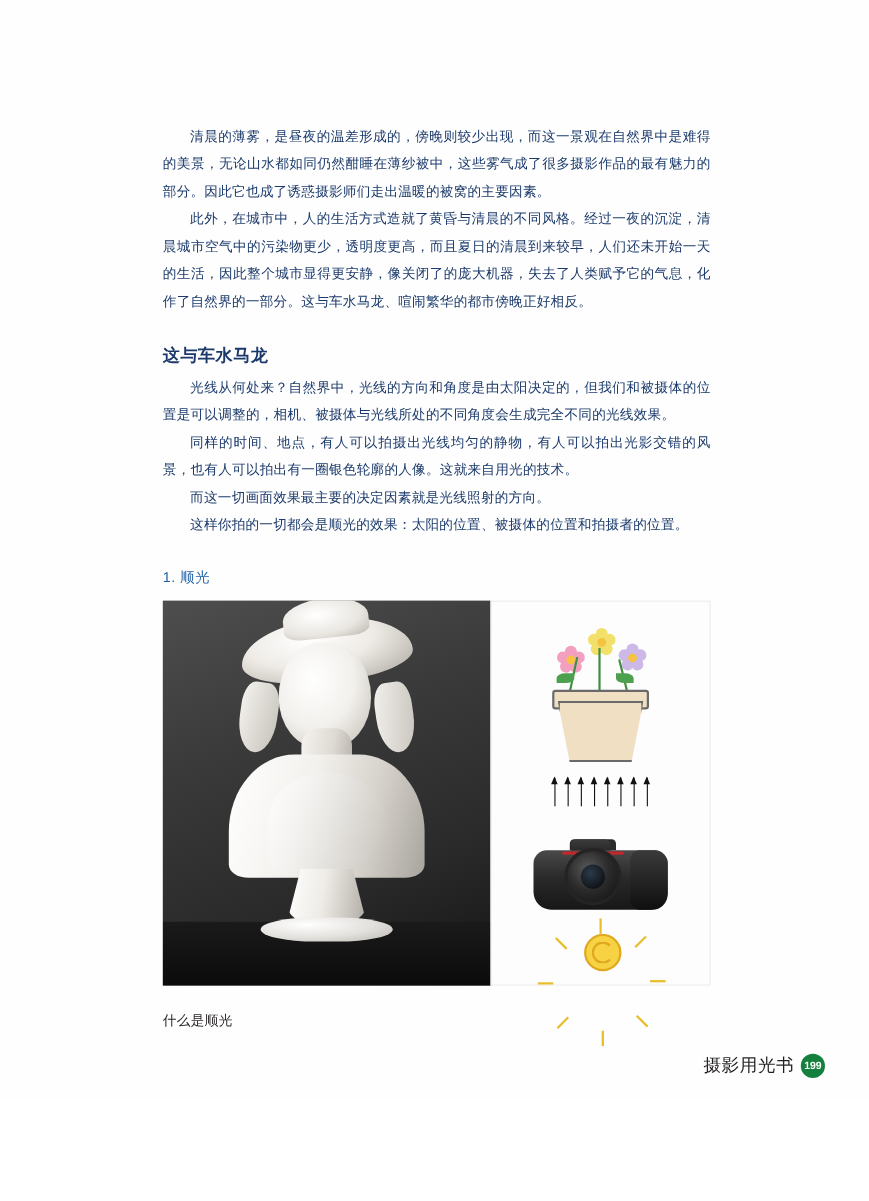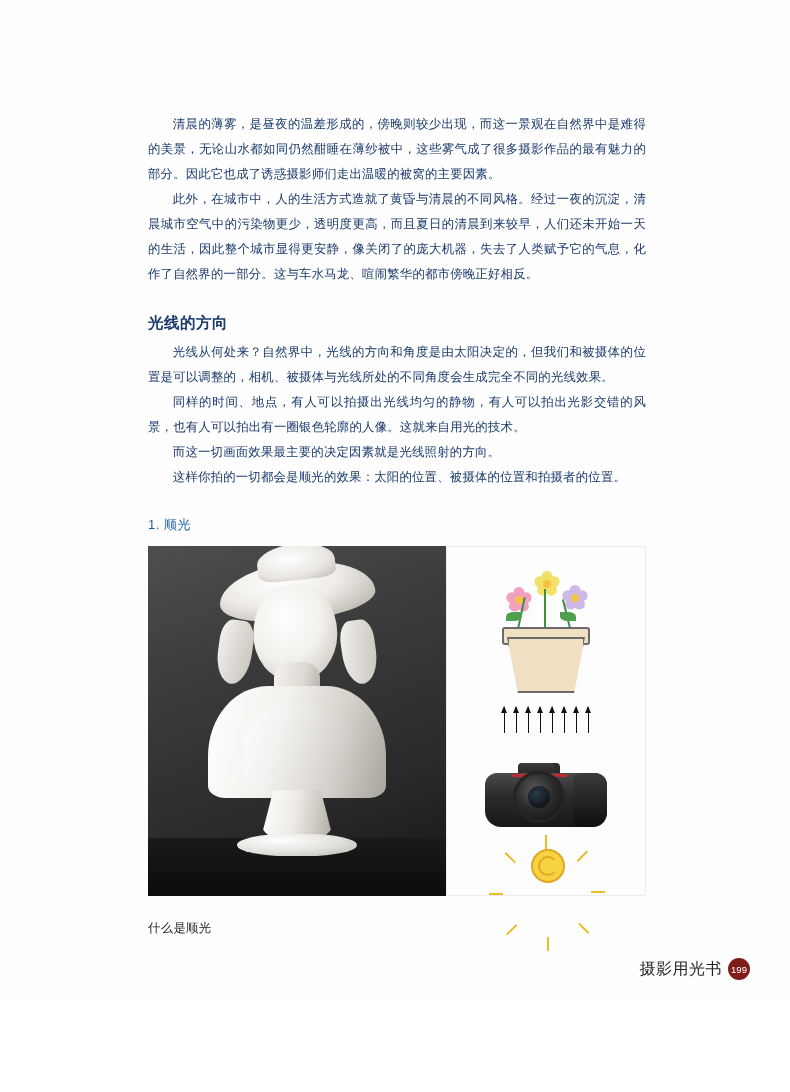--- a/index.html
+++ b/index.html
@@ -411,38 +411,39 @@
   }
   .footer-title {
     font-size: 16px;
     color: #231f20;
     letter-spacing: 0.5px;
   }
   .page-num {
     width: 22px;
     height: 22px;
     border-radius: 50%;
-    background: #7f1d1d;
+    background: #15803d;
     color: #fff;
     font-size: 9.5px;
     display: flex;
     align-items: center;
     justify-content: center;
+    font-weight: bold;
   }
 </style>
 </head>
 <body>
 
 <div class="page">
   <div class="content">
 
     <p class="body-par">清晨的薄雾，是昼夜的温差形成的，傍晚则较少出现，而这一景观在自然界中是难得的美景，无论山水都如同仍然酣睡在薄纱被中，这些雾气成了很多摄影作品的最有魅力的部分。因此它也成了诱惑摄影师们走出温暖的被窝的主要因素。</p>
     <p class="body-par">此外，在城市中，人的生活方式造就了黄昏与清晨的不同风格。经过一夜的沉淀，清晨城市空气中的污染物更少，透明度更高，而且夏日的清晨到来较早，人们还未开始一天的生活，因此整个城市显得更安静，像关闭了的庞大机器，失去了人类赋予它的气息，化作了自然界的一部分。这与车水马龙、喧闹繁华的都市傍晚正好相反。</p>
 
-    <h2 class="section-heading">光线的方向</h2>
+    <h2 class="section-heading">这与车水马龙</h2>
 
     <p class="body-par">光线从何处来？自然界中，光线的方向和角度是由太阳决定的，但我们和被摄体的位置是可以调整的，相机、被摄体与光线所处的不同角度会生成完全不同的光线效果。</p>
     <p class="body-par">同样的时间、地点，有人可以拍摄出光线均匀的静物，有人可以拍出光影交错的风景，也有人可以拍出有一圈银色轮廓的人像。这就来自用光的技术。</p>
     <p class="body-par">而这一切画面效果最主要的决定因素就是光线照射的方向。</p>
     <p class="body-par">这样你拍的一切都会是顺光的效果：太阳的位置、被摄体的位置和拍摄者的位置。</p>
 
     <h3 class="sub-heading">1. 顺光</h3>
 
     <div class="figure-row">
 

